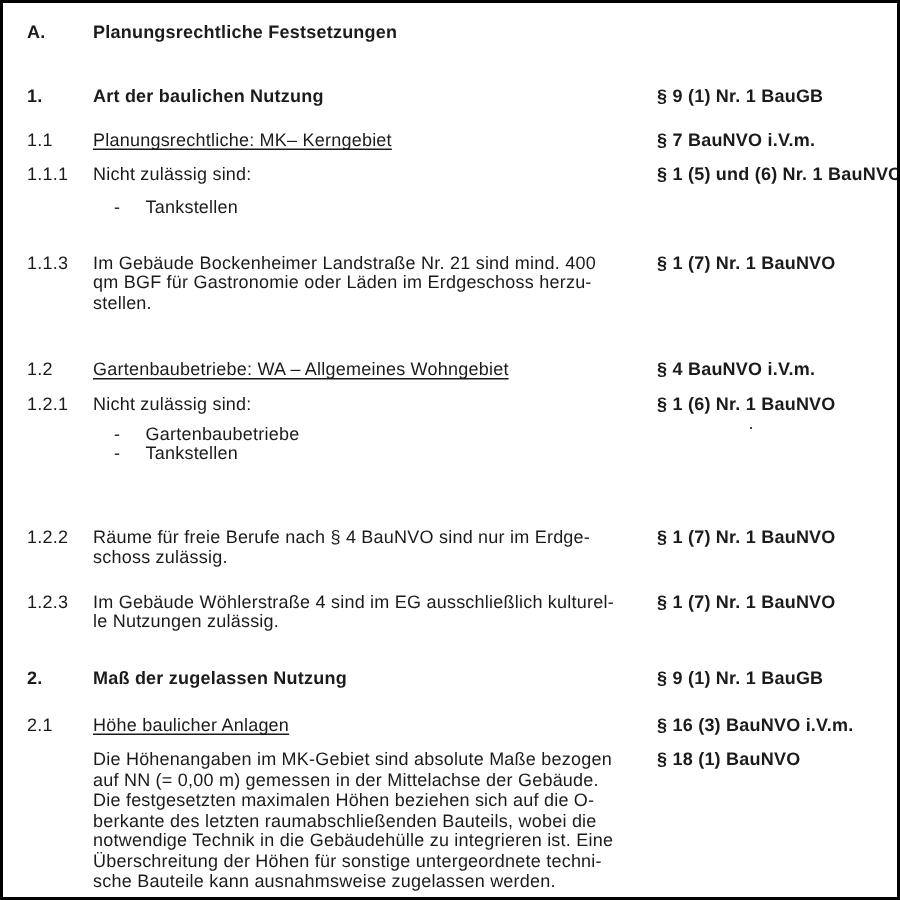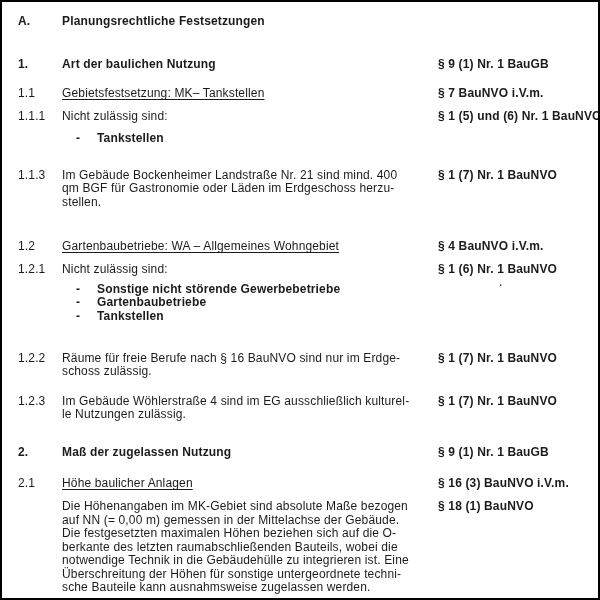--- a/index.html
+++ b/index.html
@@ -36,21 +36,21 @@
     position: absolute;
     left: 436px;
     top: 0;
     width: 176px;
     white-space: nowrap;
     font-weight: bold;
   }
   .b { font-weight: bold; }
   .u { text-decoration: underline; text-underline-offset: 2px; }
   .bullets { position: absolute; left: 74px; top: 0; width: 340px; }
-  .bullet { height: 13.3px; font-weight: bold; }
+  .bullet { height: 13.3px; }
   .dash { display: inline-block; width: 21px; }
   .dot { position: absolute; font-size: 12px; }
 </style>
 </head>
 <body>
 
 <div class="page">
 
   <div class="row" style="top:13px">
     <div class="num b">A.</div>
@@ -58,21 +58,21 @@
   </div>
 
   <div class="row" style="top:56px">
     <div class="num b">1.</div>
     <div class="txt b">Art der baulichen Nutzung</div>
     <div class="ref">§ 9 (1) Nr. 1 BauGB</div>
   </div>
 
   <div class="row" style="top:85px">
     <div class="num">1.1</div>
-    <div class="txt u">Gebietsfestsetzung: MK– Tankstellen</div>
+    <div class="txt u">Planungsrechtliche: MK– Kerngebiet</div>
     <div class="ref">§ 7 BauNVO i.V.m.</div>
   </div>
 
   <div class="row" style="top:108px">
     <div class="num">1.1.1</div>
     <div class="txt">Nicht zulässig sind:</div>
     <div class="ref">§ 1 (5) und (6) Nr. 1 BauNVO</div>
   </div>
 
   <div class="row" style="top:130px">
@@ -98,29 +98,28 @@
   <div class="row" style="top:261px">
     <div class="num">1.2.1</div>
     <div class="txt">Nicht zulässig sind:</div>
     <div class="ref">§ 1 (6) Nr. 1 BauNVO</div>
   </div>
 
   <div class="dot" style="left:497px; top:274px">.</div>
 
   <div class="row" style="top:281px">
     <div class="bullets">
-      <div class="bullet"><span class="dash">-</span><span>Sonstige nicht störende Gewerbebetriebe</span></div>
       <div class="bullet"><span class="dash">-</span><span>Gartenbaubetriebe</span></div>
       <div class="bullet"><span class="dash">-</span><span>Tankstellen</span></div>
     </div>
   </div>
 
   <div class="row" style="top:350px">
     <div class="num">1.2.2</div>
-    <div class="txt">Räume für freie Berufe nach § 16 BauNVO sind nur im Erdge-
+    <div class="txt">Räume für freie Berufe nach § 4 BauNVO sind nur im Erdge-
 schoss zulässig.</div>
     <div class="ref">§ 1 (7) Nr. 1 BauNVO</div>
   </div>
 
   <div class="row" style="top:393px">
     <div class="num">1.2.3</div>
     <div class="txt">Im Gebäude Wöhlerstraße 4 sind im EG ausschließlich kulturel-
 le Nutzungen zulässig.</div>
     <div class="ref">§ 1 (7) Nr. 1 BauNVO</div>
   </div>

